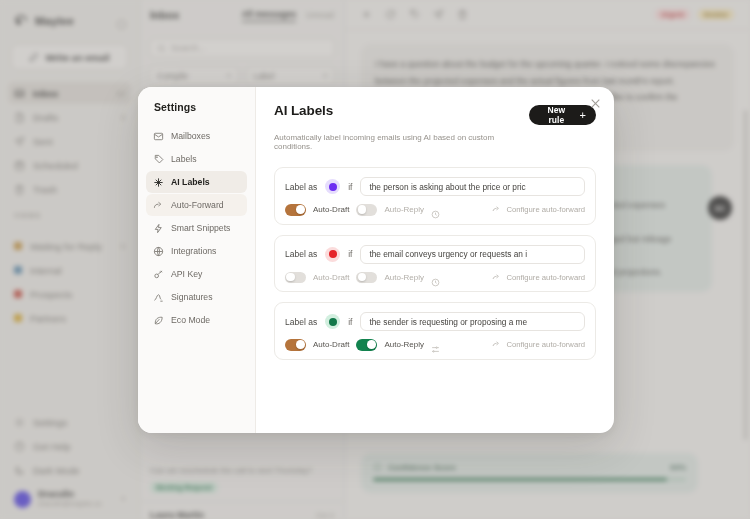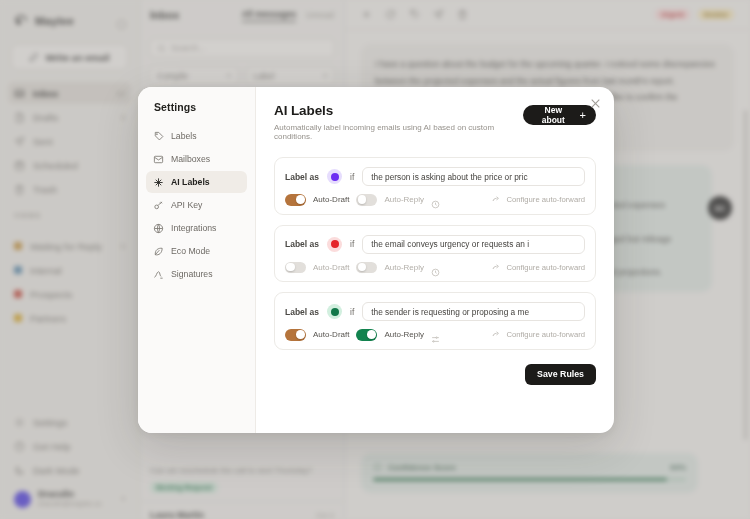--- a/index.html
+++ b/index.html
@@ -176,37 +176,37 @@
   .m-nav-item svg { width: 11px; height: 11px; flex: none; color: #7e7a74; }
   .m-nav-item.active svg { color: #23221f; }
 
   .m-main { flex: 1; padding: 16px 18px 0 18px; position: relative; }
   .m-close {
     position: absolute; right: 12px; top: 9px; width: 13px; height: 13px;
     color: #a19d97; cursor: pointer;
   }
   .m-head { display: flex; align-items: flex-start; }
   .m-title { font-size: 13.5px; font-weight: 700; color: #1d1c1a; letter-spacing: -.1px; }
-  .m-sub { font-size: 8px; color: #96928c; margin-top: 5px; }
+  .m-sub { font-size: 8px; color: #96928c; margin-top: 15px; }
   .newrule {
     margin-left: auto; margin-top: 2px;
     background: #1c1b19; color: #fff; border: none; border-radius: 16px;
     height: 20px; padding: 0 10px; font-size: 8.5px; font-weight: 700;
     display: flex; align-items: center; gap: 6px; cursor: pointer;
     font-family: inherit;
   }
   .newrule .plus { font-size: 11px; line-height: 1; font-weight: 400; }
 
   .rules { margin-top: 16px; display: flex; flex-direction: column; gap: 10px; }
   .rule {
     border: 1px solid #eceae6; border-radius: 9px; padding: 9px 10px 8px 10px;
     background: #fff;
   }
   .rule-r1 { display: flex; align-items: center; gap: 8px; }
-  .lbl-as { font-size: 8.5px; color: #4c4a46; flex: none; font-weight: bold; }
+  .lbl-as { font-size: 8.5px; color: #4c4a46; flex: none; }
   .dotwrap {
     width: 15px; height: 15px; border-radius: 50%; flex: none;
     display: flex; align-items: center; justify-content: center;
   }
   .dot { width: 8px; height: 8px; border-radius: 50%; }
   .lbl-input {
     width: 88px; height: 19px; border: 1px solid #e7e4e0; border-radius: 6px;
     background: #fff; padding: 0 8px; font-size: 8.3px;
     font-family: inherit; outline: none;
   }
@@ -460,93 +460,105 @@
 <div id="app-dim"></div>
 
 <div id="modal">
 
   <div class="m-side">
     <div class="m-side-title">Settings</div>
     <div class="m-nav">
 
       <div class="m-nav-item">
         <svg viewBox="0 0 24 24" fill="none" stroke="currentColor" stroke-width="1.9">
+            <rect x="3" y="5" width="18" height="14" rx="2"></rect>
+            <path d="M3 7l9 6 9-6"></path>
+          </svg>
+        <span>Mailboxes</span>
+      </div>
+
+      <div class="m-nav-item">
+        <svg viewBox="0 0 24 24" fill="none" stroke="currentColor" stroke-width="1.9">
             <path d="M12.5 3H5v7.5l9 9 7.5-7.5z"></path>
             <circle cx="8.5" cy="7" r="1.1"></circle>
           </svg>
         <span>Labels</span>
       </div>
 
+      <div class="m-nav-item active">
+        <svg viewBox="0 0 24 24" fill="none" stroke="currentColor" stroke-width="1.9">
+            <path d="M12 3v18M3 12h18M6 6l12 12M18 6L6 18"></path>
+          </svg>
+        <span>AI Labels</span>
+      </div>
+
+      <div class="m-nav-item hover">
+        <svg viewBox="0 0 24 24" fill="none" stroke="currentColor" stroke-width="1.9">
+            <path d="M3 17c0-5 4-8 9-8M12 5l5 4-5 4"></path>
+          </svg>
+        <span>Auto-Forward</span>
+      </div>
+
+
       <div class="m-nav-item">
         <svg viewBox="0 0 24 24" fill="none" stroke="currentColor" stroke-width="1.9">
-            <rect x="3" y="5" width="18" height="14" rx="2"></rect>
-            <path d="M3 7l9 6 9-6"></path>
-          </svg>
-        <span>Mailboxes</span>
-      </div>
-
-      <div class="m-nav-item active">
-        <svg viewBox="0 0 24 24" fill="none" stroke="currentColor" stroke-width="1.9">
-            <path d="M12 3v18M3 12h18M6 6l12 12M18 6L6 18"></path>
-          </svg>
-        <span>AI Labels</span>
-      </div>
-
-
-
+            <path d="M13 3L5 14h6l-1 7 8-11h-6z"></path>
+          </svg>
+        <span>Smart Snippets</span>
+      </div>
+
+      <div class="m-nav-item">
+        <svg viewBox="0 0 24 24" fill="none" stroke="currentColor" stroke-width="1.9">
+            <circle cx="12" cy="12" r="9"></circle>
+            <path d="M3 12h18M12 3c3 3.5 3 14 0 18-3-4-3-14.5 0-18z"></path>
+          </svg>
+        <span>Integrations</span>
+      </div>
 
       <div class="m-nav-item">
         <svg viewBox="0 0 24 24" fill="none" stroke="currentColor" stroke-width="1.9">
             <circle cx="8" cy="15" r="4"></circle>
             <path d="M11 12l8-8M17 4l3 3M15 6l2 2"></path>
           </svg>
         <span>API Key</span>
       </div>
 
       <div class="m-nav-item">
         <svg viewBox="0 0 24 24" fill="none" stroke="currentColor" stroke-width="1.9">
-            <circle cx="12" cy="12" r="9"></circle>
-            <path d="M3 12h18M12 3c3 3.5 3 14 0 18-3-4-3-14.5 0-18z"></path>
-          </svg>
-        <span>Integrations</span>
+            <path d="M3 18c4 0 5-12 9-12s2 10 6 10"></path>
+            <path d="M16 20h5"></path>
+          </svg>
+        <span>Signatures</span>
       </div>
 
       <div class="m-nav-item">
         <svg viewBox="0 0 24 24" fill="none" stroke="currentColor" stroke-width="1.9">
             <path d="M5 19c8 2 15-4 15-14-8-1-16 3-15 14z"></path>
             <path d="M5 19L14 9"></path>
           </svg>
         <span>Eco Mode</span>
-      </div>
-
-      <div class="m-nav-item">
-        <svg viewBox="0 0 24 24" fill="none" stroke="currentColor" stroke-width="1.9">
-            <path d="M3 18c4 0 5-12 9-12s2 10 6 10"></path>
-            <path d="M16 20h5"></path>
-          </svg>
-        <span>Signatures</span>
       </div>
 
     </div>
   </div>
 
   <div class="m-main">
     <span class="m-close">
       <svg viewBox="0 0 24 24" fill="none" stroke="currentColor" stroke-width="2">
           <path d="M5 5l14 14M19 5L5 19"></path>
         </svg>
     </span>
 
     <div class="m-head">
       <div>
         <div class="m-title">AI Labels</div>
         <div class="m-sub">Automatically label incoming emails using AI based on custom conditions.</div>
       </div>
       <button class="newrule">
-        <span>New about</span>
+        <span>New rule</span>
         <span class="plus">+</span>
       </button>
     </div>
 
     <div class="rules">
 
       <div class="rule">
         <div class="rule-r1">
           <span class="lbl-as">Label as</span>
           <span class="dotwrap" id="dw0" style="background: rgb(230, 221, 253);">
@@ -635,17 +647,14 @@
             <svg viewBox="0 0 24 24" fill="none" stroke="currentColor" stroke-width="2">
                 <path d="M3 16c0-4 4-7 9-7M12 5l5 4-5 4"></path>
               </svg>
             <span>Configure auto-forward</span>
           </span>
         </div>
       </div>
 
     </div>
 
-    <div class="save-wrap">
-      <button class="save-btn">Save Rules</button>
-    </div>
   </div>
 </div>
 
 </body></html>

